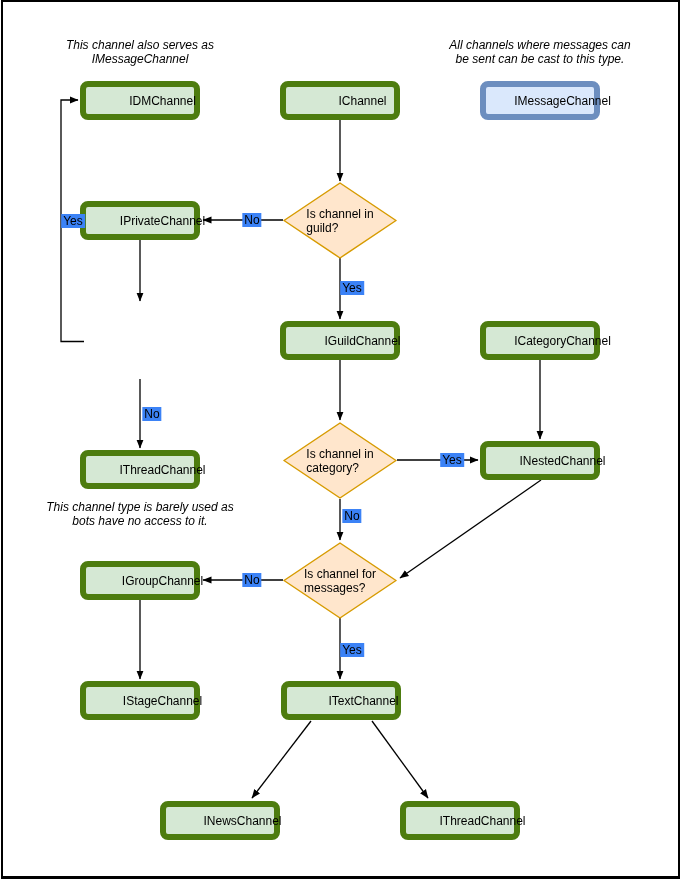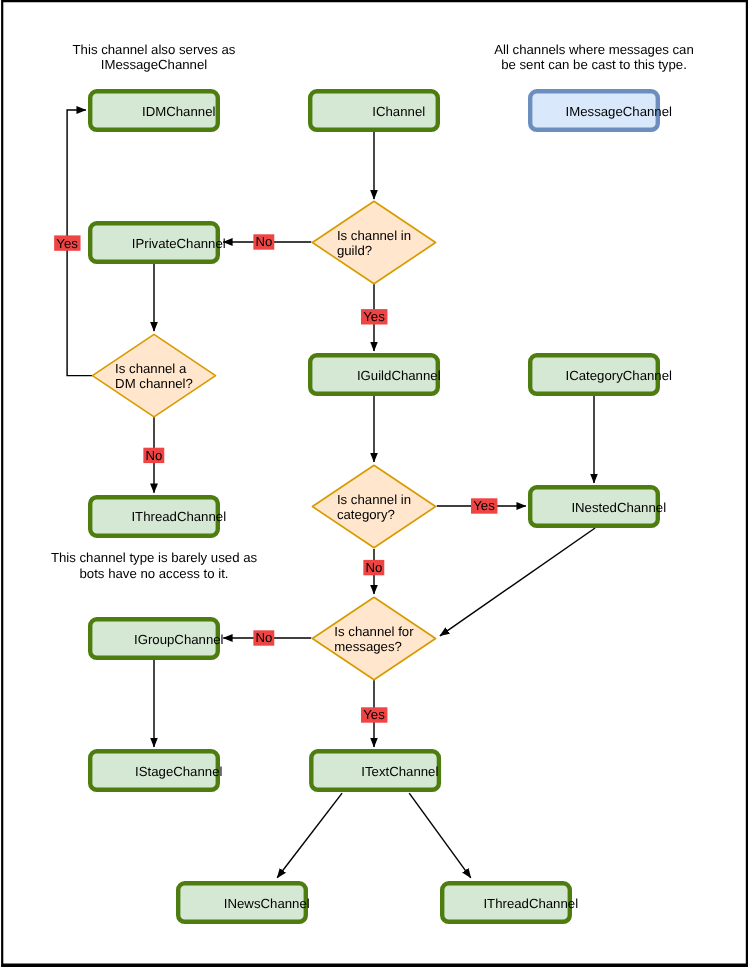--- a/index.html
+++ b/index.html
@@ -20,21 +20,21 @@
     border-bottom-width: 3px;
     box-sizing: border-box;
     pointer-events: none;
   }
   .edges { position: absolute; left: 0; top: 0; }
   .node {
     position: absolute;
     width: 120px;
     height: 39px;
     background: #d5e8d4;
-    border: 4px solid #4d7c0f;
+    border: 6px solid #4d7c0f;
     border-radius: 8px;
     box-sizing: border-box;
     display: flex;
     align-items: center;
     justify-content: center;
     font-size: 12px;
     text-align: center;
     padding-left: 45px;
   }
   .node.highlight {
@@ -54,31 +54,33 @@
     align-items: center;
     justify-content: center;
     font-size: 12px;
     line-height: 14px;
     text-align: left;
     white-space: pre-line;
   }
   .edge-label {
     position: absolute;
     transform: translate(-50%, -50%);
-    background: #ef4444;
+    background: #3b82f6;
     padding: 0 2px;
     font-size: 12px;
     line-height: 14px;
+    margin-left: 12px;
   }
   .note {
     position: absolute;
     font-size: 12px;
     line-height: 14px;
     text-align: center;
     white-space: pre-line;
+    font-style: italic;
   }
 </style>
 </head>
 <body>
 
 <div class="canvas">
 
   <svg class="edges" width="682" height="882">
     <defs>
       <marker id="arrow" markerUnits="userSpaceOnUse" markerWidth="10" markerHeight="9" refX="8.5" refY="4" orient="auto">
@@ -145,27 +147,20 @@
     <span>INewsChannel</span>
   </div>
 
   <div class="decision" style="left:283px;top:182px">
     <svg width="114" height="77">
       <polygon points="57,1 113,38.5 57,76 1,38.5" fill="#ffe6cc" stroke="#d79b00" stroke-width="1.5" stroke-linejoin="round"></polygon>
     </svg>
     <span class="decision-label">Is channel in
 guild?</span>
   </div>
-  <div class="decision" style="left:83px;top:303px">
-    <svg width="114" height="77">
-      <polygon points="57,1 113,38.5 57,76 1,38.5" fill="#ffe6cc" stroke="#d79b00" stroke-width="1.5" stroke-linejoin="round"></polygon>
-    </svg>
-    <span class="decision-label">Is channel a
-DM channel?</span>
-  </div>
   <div class="decision" style="left:283px;top:422px">
     <svg width="114" height="77">
       <polygon points="57,1 113,38.5 57,76 1,38.5" fill="#ffe6cc" stroke="#d79b00" stroke-width="1.5" stroke-linejoin="round"></polygon>
     </svg>
     <span class="decision-label">Is channel in
 category?</span>
   </div>
   <div class="decision" style="left:283px;top:542px">
     <svg width="114" height="77">
       <polygon points="57,1 113,38.5 57,76 1,38.5" fill="#ffe6cc" stroke="#d79b00" stroke-width="1.5" stroke-linejoin="round"></polygon>

